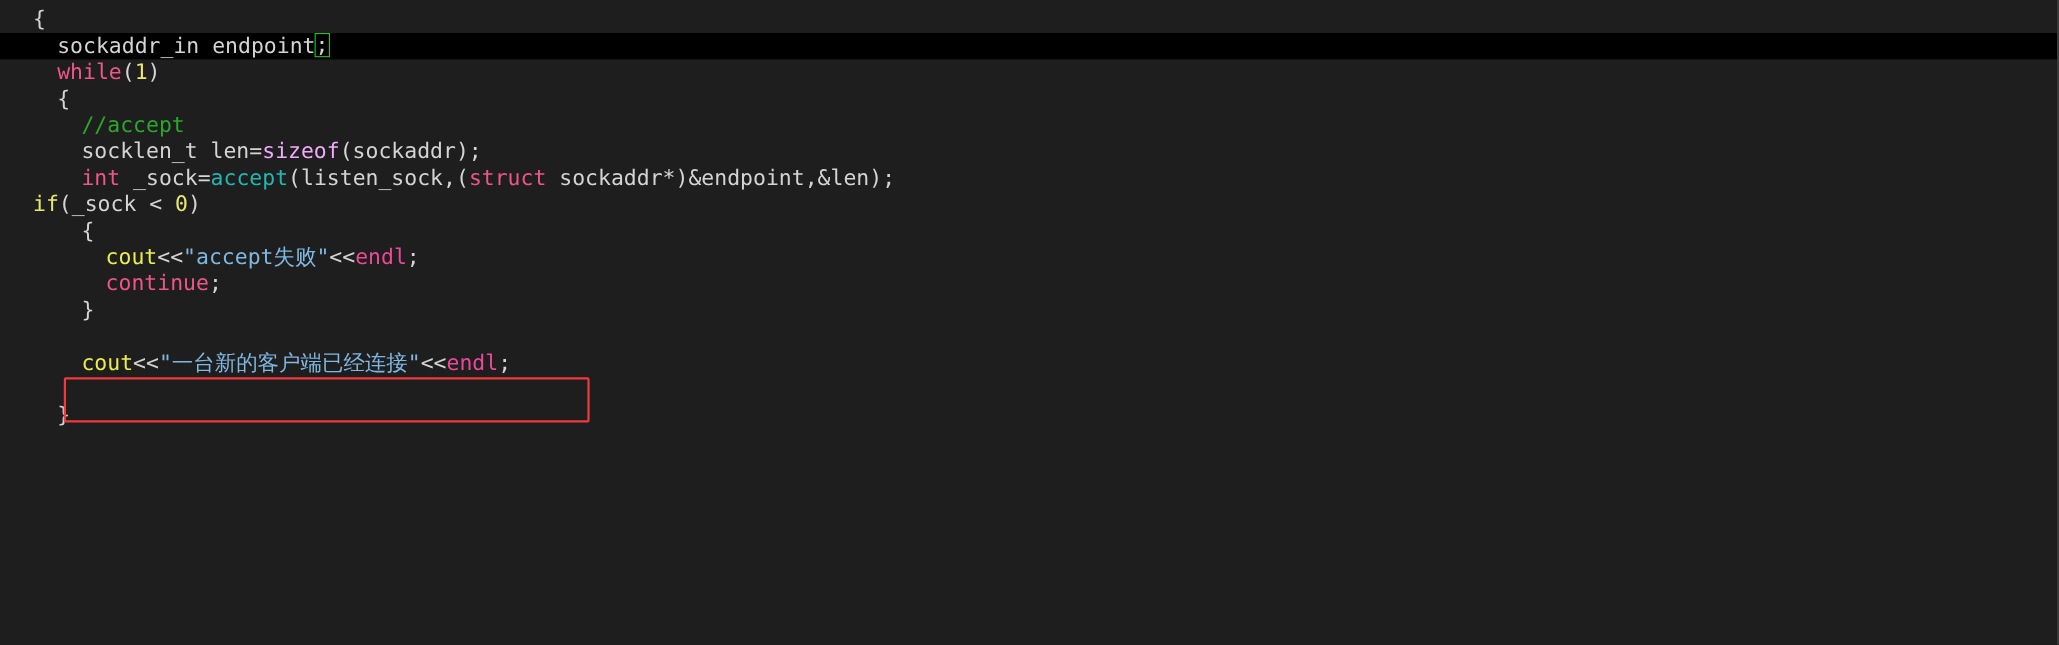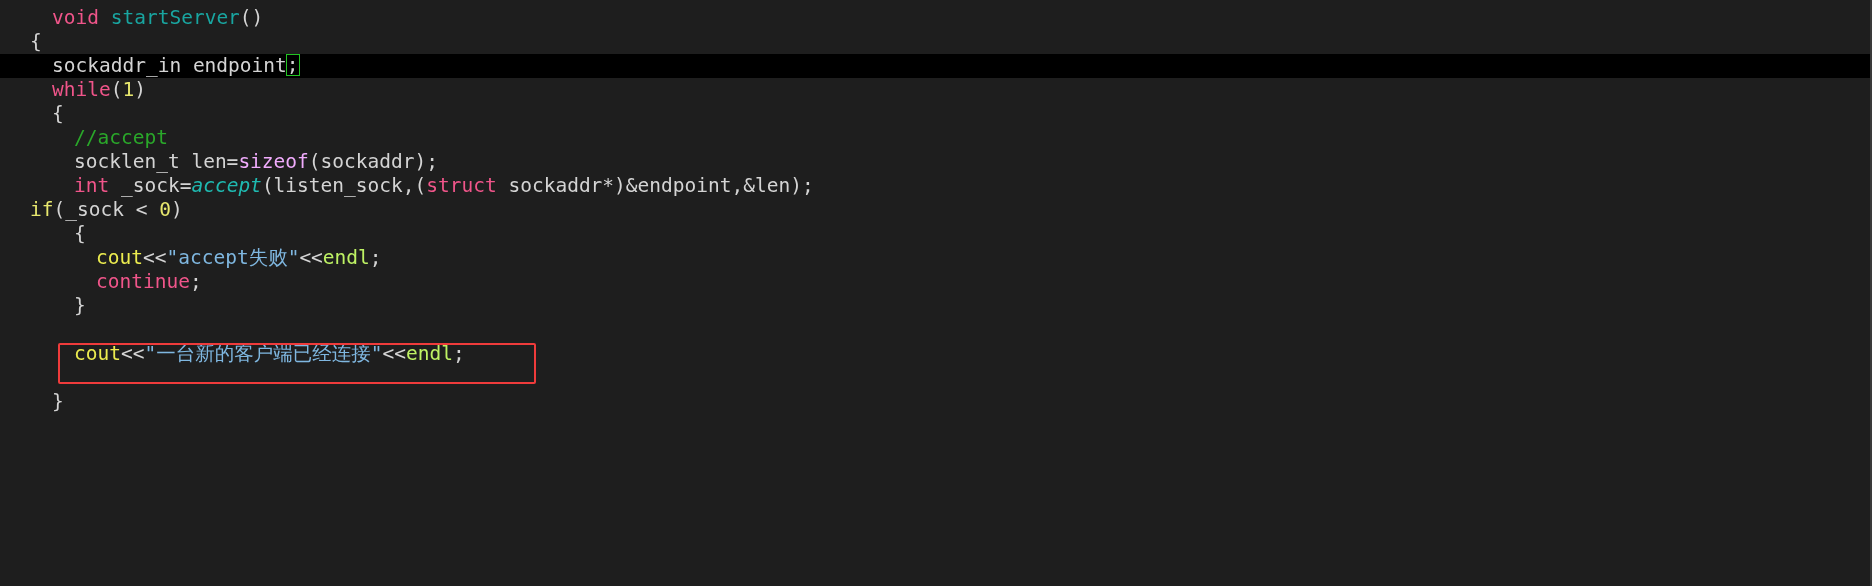--- a/index.html
+++ b/index.html
@@ -48,27 +48,27 @@
 
   
   .line.current {
     background: #000000;
   }
 
   
   .kw      { color: #f0558a; }   
   .kw2     { color: #e8e86e; }   
   .fn      { color: #19a5a0; }   
-  .fn2     { color: #1fb9b0; font-style: italic; }   
+  .fn2     { color: #1fb9b0; }   
   .cmt     { color: #2aa82a; }   
   .str     { color: #7fb7e0; }   
   .num     { color: #e8e86e; }   
   .sizeof  { color: #f0abfc; }   
   .cout    { color: #ecec4f; }   
-  .endl    { color: #bef264; }   
+  .endl    { color: #ec4899; }   
   .plain   { color: #d4d4d4; }
   .punct   { color: #d4d4d4; }
 
   
   .bracket-match {
     display: inline-block;
     border: 1px solid #22c322;
     margin: 0 -1px;
     padding: 0 0px;
     box-sizing: border-box;
@@ -103,21 +103,20 @@
     height: 100%;
     background: #3a3a3a;
   }
 </style>
 </head>
 <body>
 
 <div id="editor">
 
   <div class="code-area">
-      <div class="line"><span class="txt" style="padding-left: 52px;"><span class="kw">void</span><span class="plain"> </span><span class="fn">startServer</span><span class="punct">()</span></span></div>
       <div class="line"><span class="txt" style="padding-left: 30px;"><span class="punct">{</span></span></div>
       <div class="line current"><span class="txt" style="padding-left: 52px;"><span class="plain">sockaddr_in endpoint</span><span class="bracket-match">;</span></span></div>
       <div class="line"><span class="txt" style="padding-left: 52px;"><span class="kw">while</span><span class="punct">(</span><span class="num">1</span><span class="punct">)</span></span></div>
       <div class="line"><span class="txt" style="padding-left: 52px;"><span class="punct">{</span></span></div>
       <div class="line"><span class="txt" style="padding-left: 74px;"><span class="cmt">//accept</span></span></div>
       <div class="line"><span class="txt" style="padding-left: 74px;"><span class="plain">socklen_t len=</span><span class="sizeof">sizeof</span><span class="punct">(sockaddr);</span></span></div>
       <div class="line"><span class="txt" style="padding-left: 74px;"><span class="kw">int</span><span class="plain"> _sock=</span><span class="fn2">accept</span><span class="punct">(listen_sock,(</span><span class="kw">struct</span><span class="punct"> sockaddr*)&amp;endpoint,&amp;len);</span></span></div>
       <div class="line"><span class="txt" style=""><span class="kw2">if</span><span class="punct">(_sock </span><span class="punct">&lt;</span><span class="punct"> </span><span class="num">0</span><span class="punct">)</span></span></div>
       <div class="line"><span class="txt" style="padding-left: 74px;"><span class="punct">{</span></span></div>
       <div class="line"><span class="txt" style="padding-left: 96px;"><span class="cout">cout</span><span class="punct">&lt;&lt;</span><span class="str">"accept失败"</span><span class="punct">&lt;&lt;</span><span class="endl">endl</span><span class="punct">;</span></span></div>

